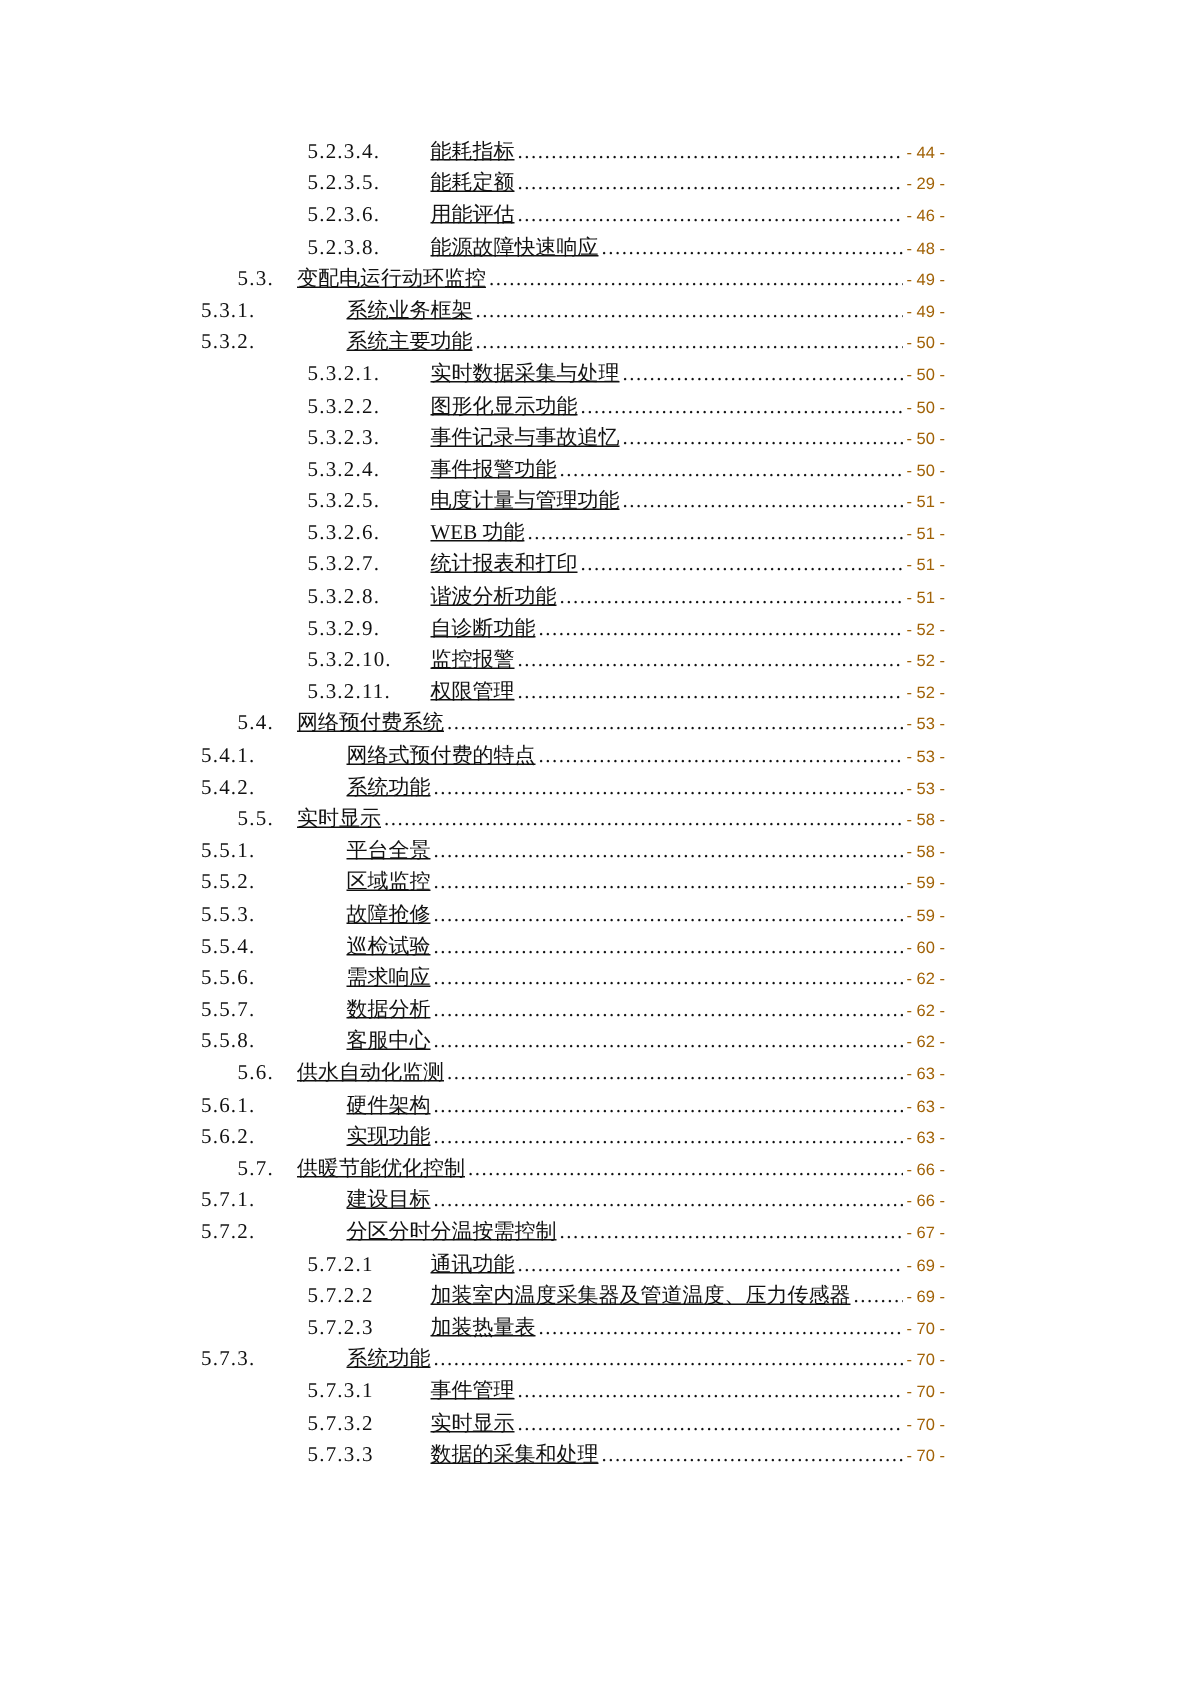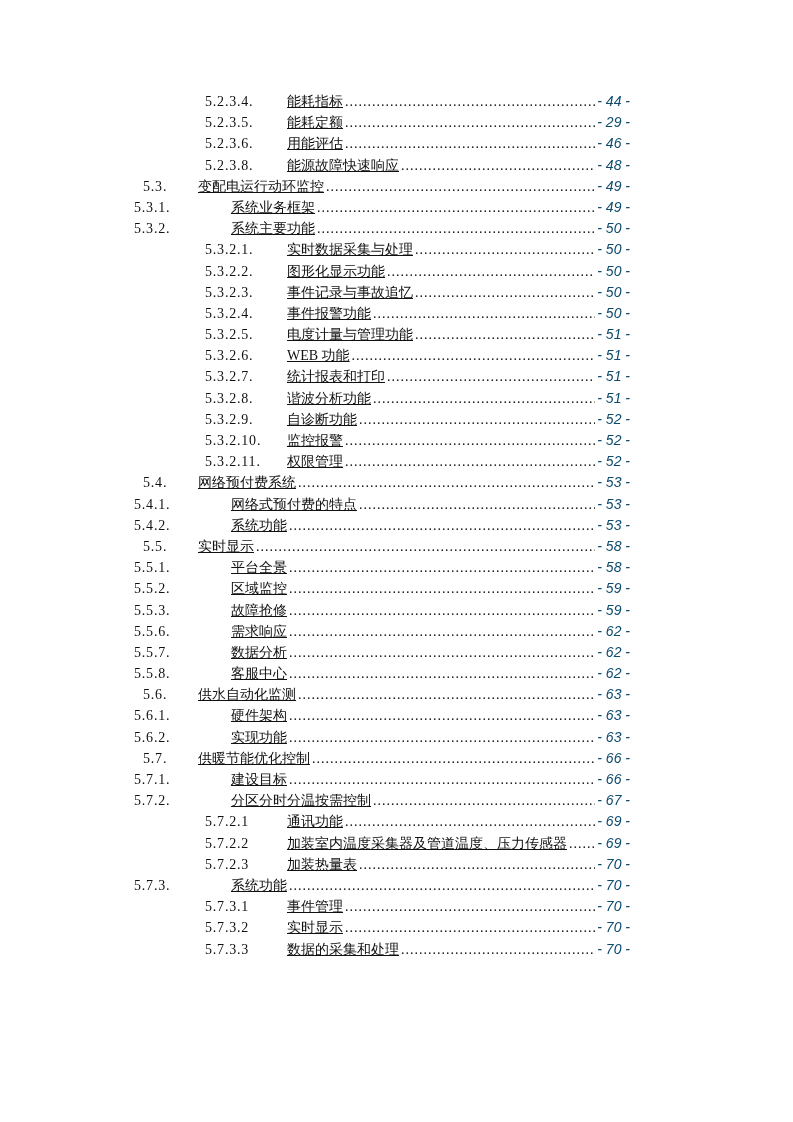--- a/index.html
+++ b/index.html
@@ -27,21 +27,21 @@
     align-items: baseline;
     height: 21.2px;
     line-height: 21.2px;
     white-space: nowrap;
     overflow: hidden;
   }
   .num {
     flex: 0 0 auto;
     letter-spacing: 0.8px;
   }
-  .level-2 .num { margin-left: 47px;  width: 55px; }
+  .level-2 .num { margin-left: 47px;  width: 55px; text-align: center; }
   .level-3 .num { margin-left: 38px;  width: 97px; }
   .level-4 .num { margin-left: 109px; width: 82px; }
   .title {
     flex: 0 0 auto;
     padding-right: 2px;
     text-decoration: underline;
   }
   .leader {
     flex: 1 1 auto;
     overflow: hidden;
@@ -49,23 +49,22 @@
   }
   .leader::after {
     content: "................................................................................................................................................";
     letter-spacing: 1px;
     color: #111111;
   }
   .pageno {
     flex: 0 0 auto;
     padding-left: 2px;
     font-family: "Liberation Sans", "DejaVu Sans", sans-serif;
-    font-size: 14px;
-    color: #0c4a6e;
-    font-style: italic;
+    font-size: 11px;
+    color: #a16207;
   }
 </style>
 </head>
 <body>
 
 <div class="page">
   <div class="toc" id="toc">
       <div class="toc-row level-4">
     <span class="num">5.2.3.4.</span>
     <span class="title">能耗指标</span>
@@ -210,20 +209,26 @@
     <span class="leader" aria-hidden="true"></span>
     <span class="pageno">- 59 -</span>
   </div>
       <div class="toc-row level-3">
     <span class="num">5.5.3.</span>
     <span class="title">故障抢修</span>
     <span class="leader" aria-hidden="true"></span>
     <span class="pageno">- 59 -</span>
   </div>
       <div class="toc-row level-3">
+    <span class="num">5.5.4.</span>
+    <span class="title">巡检试验</span>
+    <span class="leader" aria-hidden="true"></span>
+    <span class="pageno">- 60 -</span>
+  </div>
+      <div class="toc-row level-3">
     <span class="num">5.5.6.</span>
     <span class="title">需求响应</span>
     <span class="leader" aria-hidden="true"></span>
     <span class="pageno">- 62 -</span>
   </div>
       <div class="toc-row level-3">
     <span class="num">5.5.7.</span>
     <span class="title">数据分析</span>
     <span class="leader" aria-hidden="true"></span>
     <span class="pageno">- 62 -</span>

